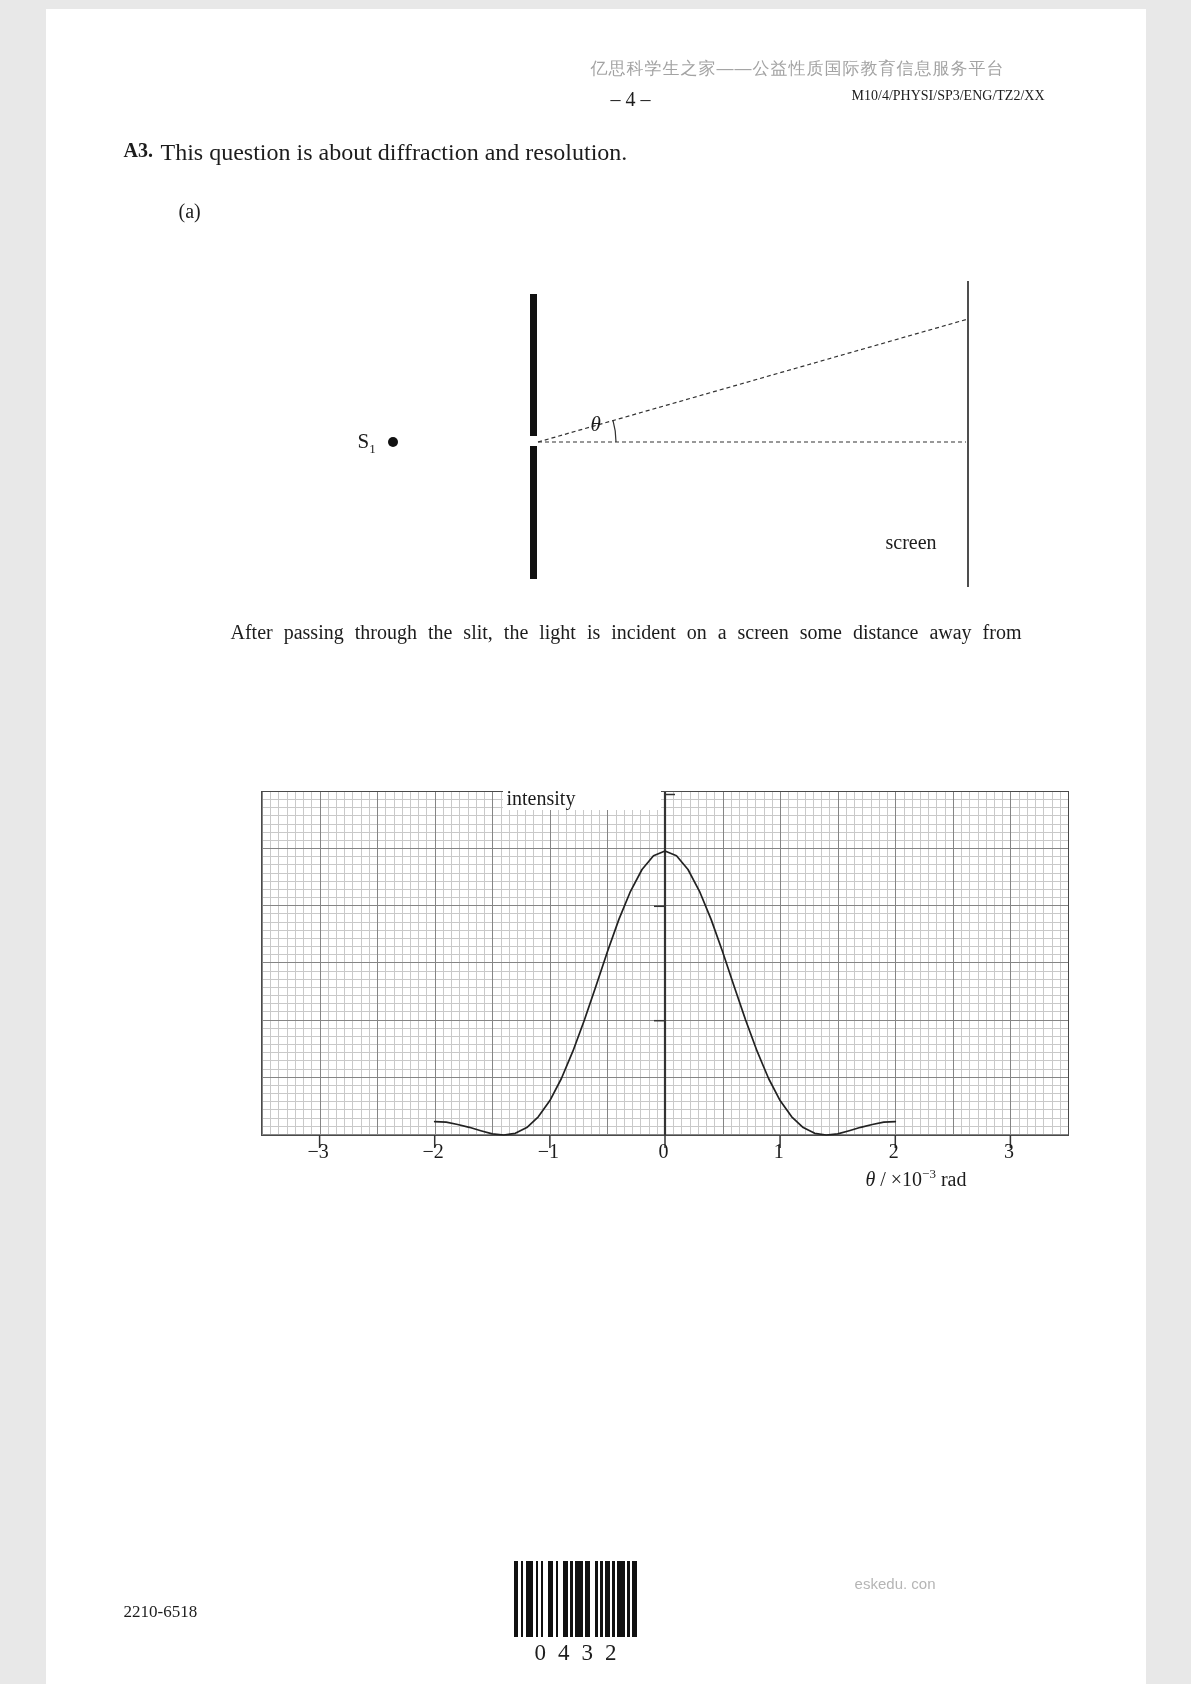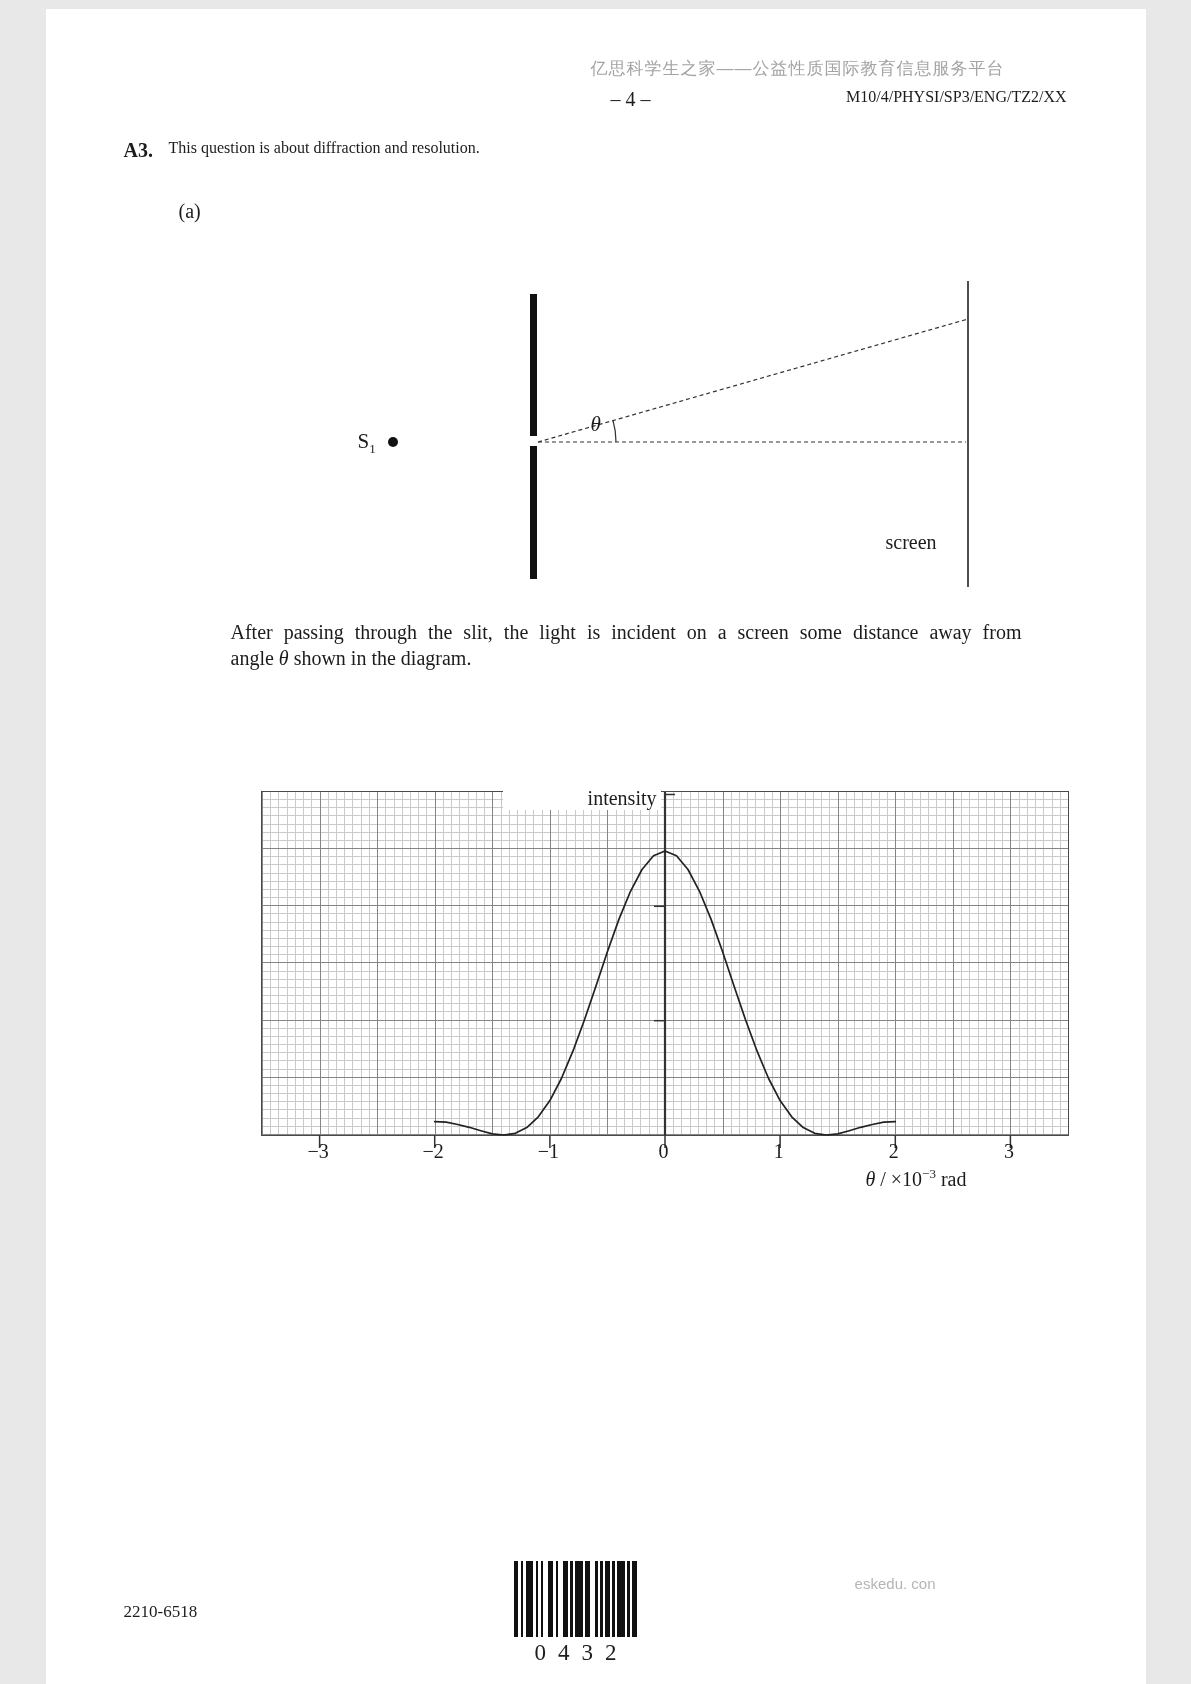--- a/index.html
+++ b/index.html
@@ -6,43 +6,43 @@
   .page{
     position:relative;width:1100px;height:1684px;background:#ffffff;
     margin:9px auto;font-family:"Liberation Serif",serif;color:#1c1c1c;
     overflow:hidden;
     text-decoration:underline;
   }
   .abs{position:absolute;}
   .watermark{top:48px;right:141px;font-family:"Liberation Sans",sans-serif;
     font-size:17px;color:#a3a3a3;letter-spacing:1px;}
   .pagenum{top:79px;left:540px;width:90px;text-align:center;font-size:20px;}
-  .papercode{top:79px;right:79px;font-size:16px;}
+  .papercode{top:79px;right:101px;font-size:14px;}
   .qnum{top:130px;left:78px;font-size:20px;font-weight:bold;}
-  .qintro{top:130px;left:123px;font-size:16px;}
+  .qintro{top:130px;left:115px;font-size:24px;}
   .partlabel{top:191px;left:133px;font-size:20px;}
   .parttext{top:191px;left:185px;font-size:20px;}
   sub{font-size:13px;}
   .para{top:610px;left:185px;width:791px;font-size:20px;line-height:26px;}
   .jline{text-align:justify;text-align-last:justify;}
   .lline{text-align:left;white-space:pre-wrap;}
   .diagram-label{font-size:21px;}
   .theta{font-style:italic;}
   
   .grid{
     top:782px;left:215px;width:806px;height:343px;box-sizing:content-box;
     border:1.5px solid #4a4a4a;
     background-image:
       repeating-linear-gradient(90deg,#858585 0 1px,transparent 1px 57.571px),
       repeating-linear-gradient(0deg,#858585 0 1px,transparent 1px 57.167px),
       repeating-linear-gradient(90deg,#c9c9c9 0 1px,transparent 1px 8.2244px),
       repeating-linear-gradient(0deg,#c9c9c9 0 1px,transparent 1px 8.1667px);
   }
   .grid svg{position:absolute;left:0;top:0;overflow:visible;}
-  .ylabel{top:778px;left:457px;width:150px;text-align:right;font-size:20px;
+  .ylabel{top:778px;left:457px;width:150px;text-align:left;font-size:20px;
     background:#fff;padding:0 4px;}
   .xticklabels{top:1131px;left:215px;width:806px;height:30px;}
   .xtick{position:absolute;top:0;width:50px;text-align:center;font-size:20px;}
   .xaxislabel{top:1157px;right:179px;font-size:20px;}
   .xaxislabel sup{font-size:13px;}
   .contnote{top:1196px;right:161px;font-size:20px;font-style:italic;}
   .docnum{top:1593px;left:78px;font-size:17px;}
   .barcode{top:1552px;left:468px;width:124px;height:76px;display:flex;}
   .barcode div{height:100%;}
   .barcode-digits{top:1631px;left:448px;width:164px;text-align:center;
@@ -73,21 +73,20 @@
       <path d="M 290 193 A 78 78 0 0 0 287 171.5" fill="none" stroke="#333" stroke-width="1.2"></path>
       <line x1="642" y1="32" x2="642" y2="338" stroke="#222" stroke-width="1.6"></line>
     </svg>
   </div>
   <div class="abs diagram-label" style="top:420px;left:312px;"><span>S</span><sub>1</sub></div>
   <div class="abs diagram-label theta" style="top:403px;left:545px;">θ</div>
   <div class="abs" style="top:522px;left:840px;font-size:20px;">screen</div>
 
   <div class="abs para">
     <div class="jline">After passing through the slit, the light is incident on a screen some distance away from</div>
-    <div class="lline"><span>angle </span><span class="theta">θ</span><span> shown in the diagram.</span></div>
   </div>
 
   <div class="abs grid">
     <svg id="graph-svg" width="806" height="343" viewBox="0 0 806 343">
       <line x1="403" y1="0" x2="403" y2="343" stroke="#333" stroke-width="2.2"></line>
       <line x1="403" y1="2.5" x2="413" y2="2.5" stroke="#333" stroke-width="1.5"></line>
       <line x1="392" y1="114.3" x2="403" y2="114.3" stroke="#333" stroke-width="1.5"></line>
       <line x1="392" y1="228.7" x2="403" y2="228.7" stroke="#333" stroke-width="1.5"></line>
       <g id="xticks-g">
           <line x1="57.6" x2="57.6" y1="343" y2="356" stroke="#333" stroke-width="1.5"></line>

